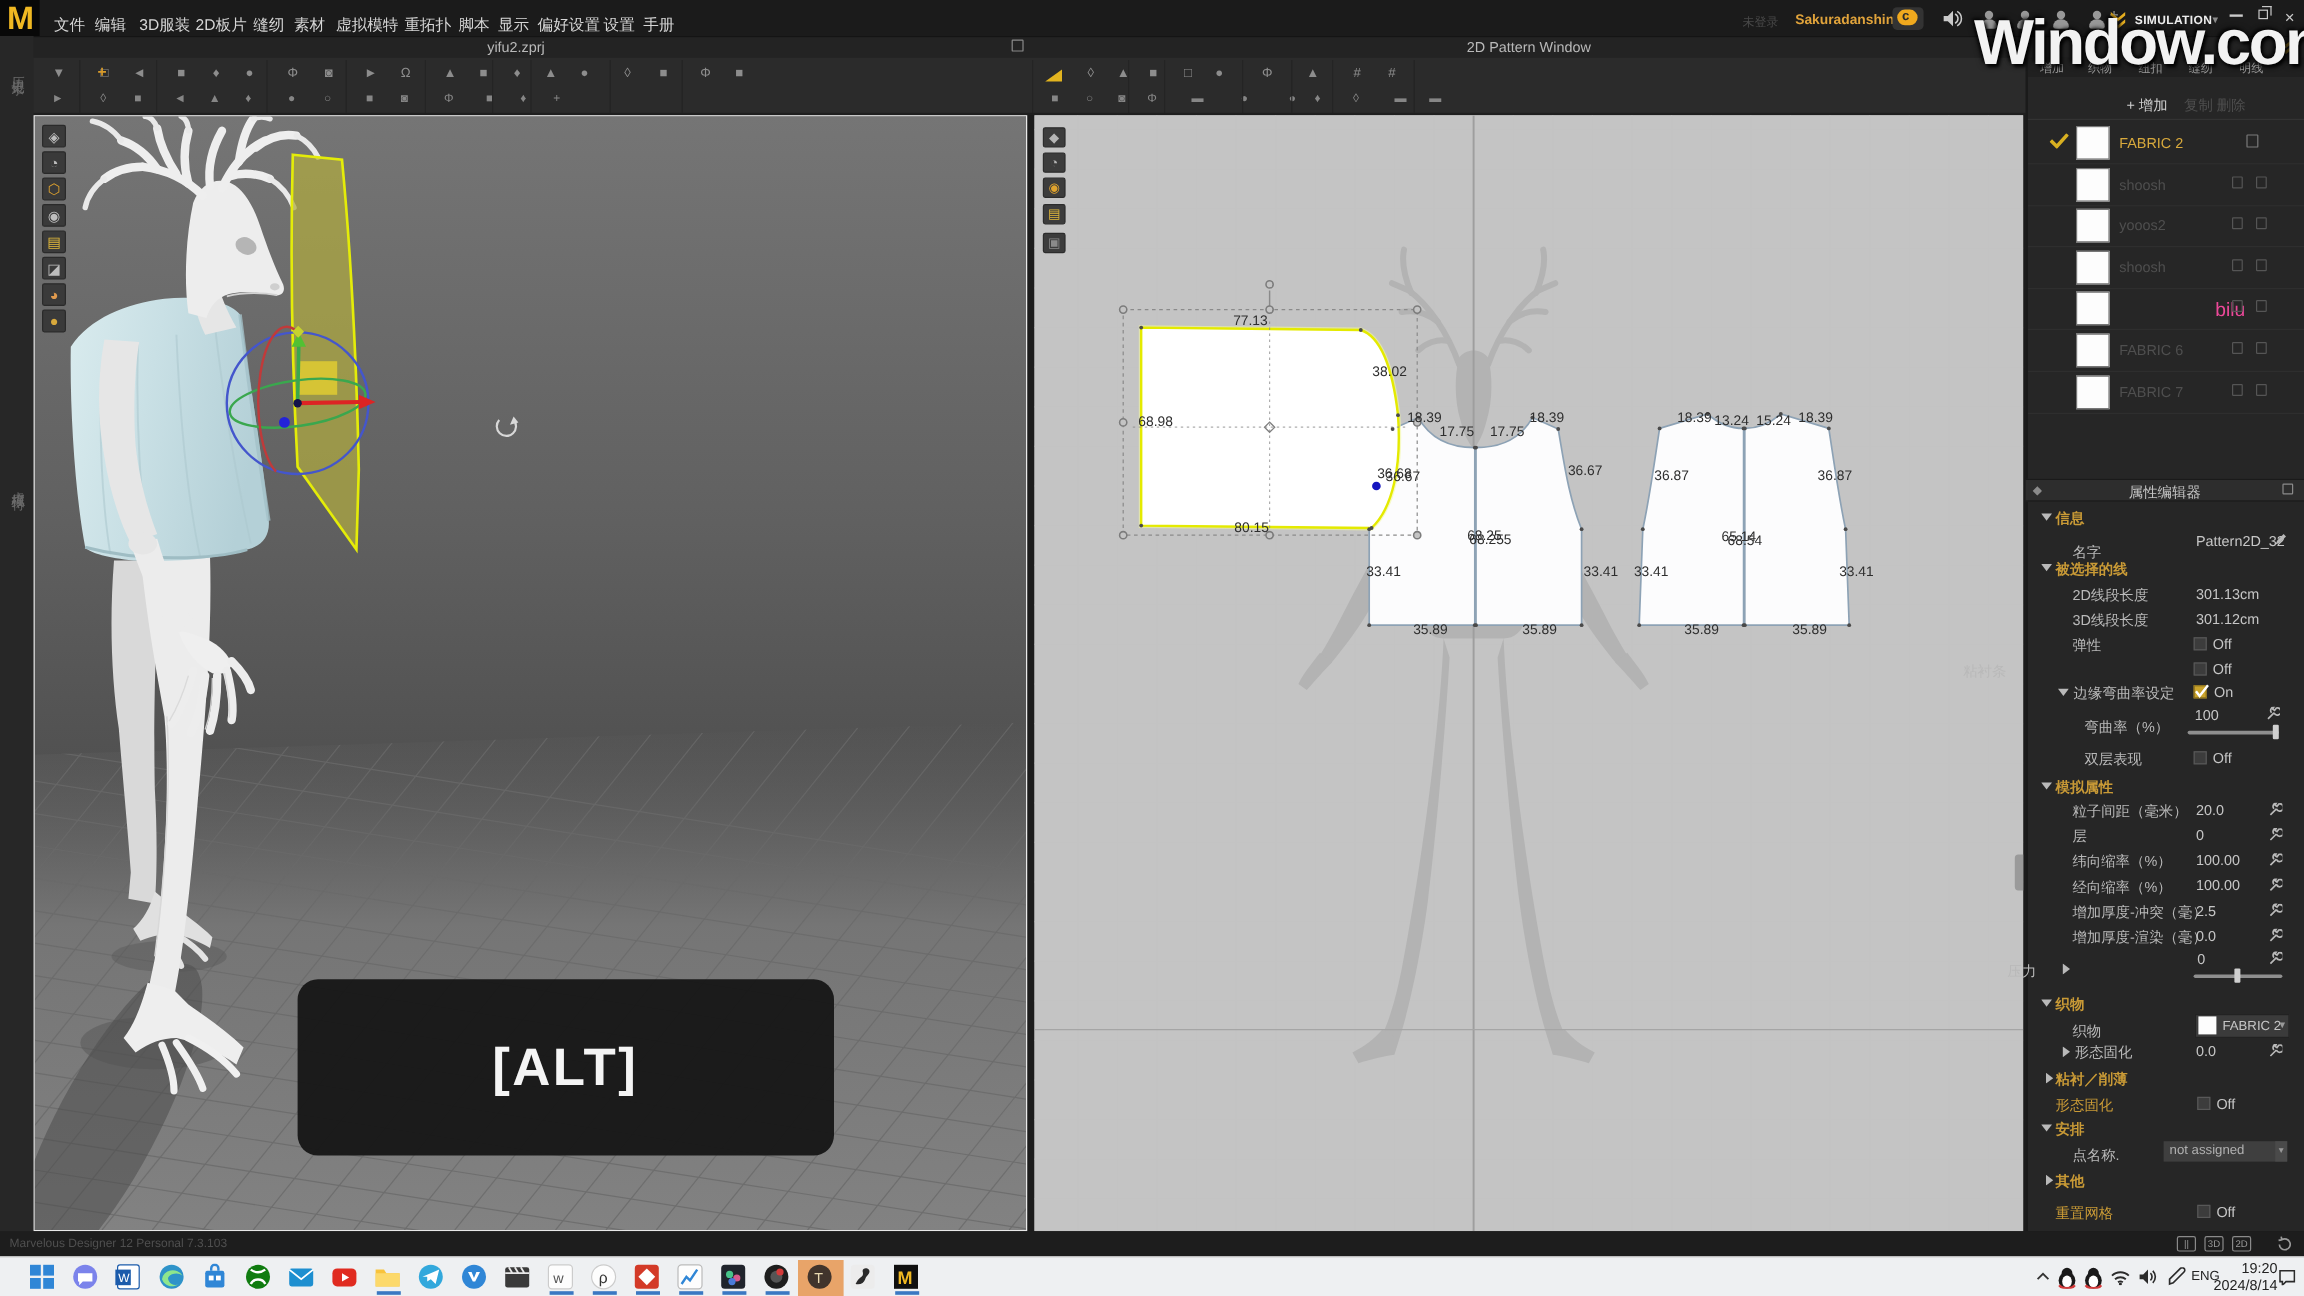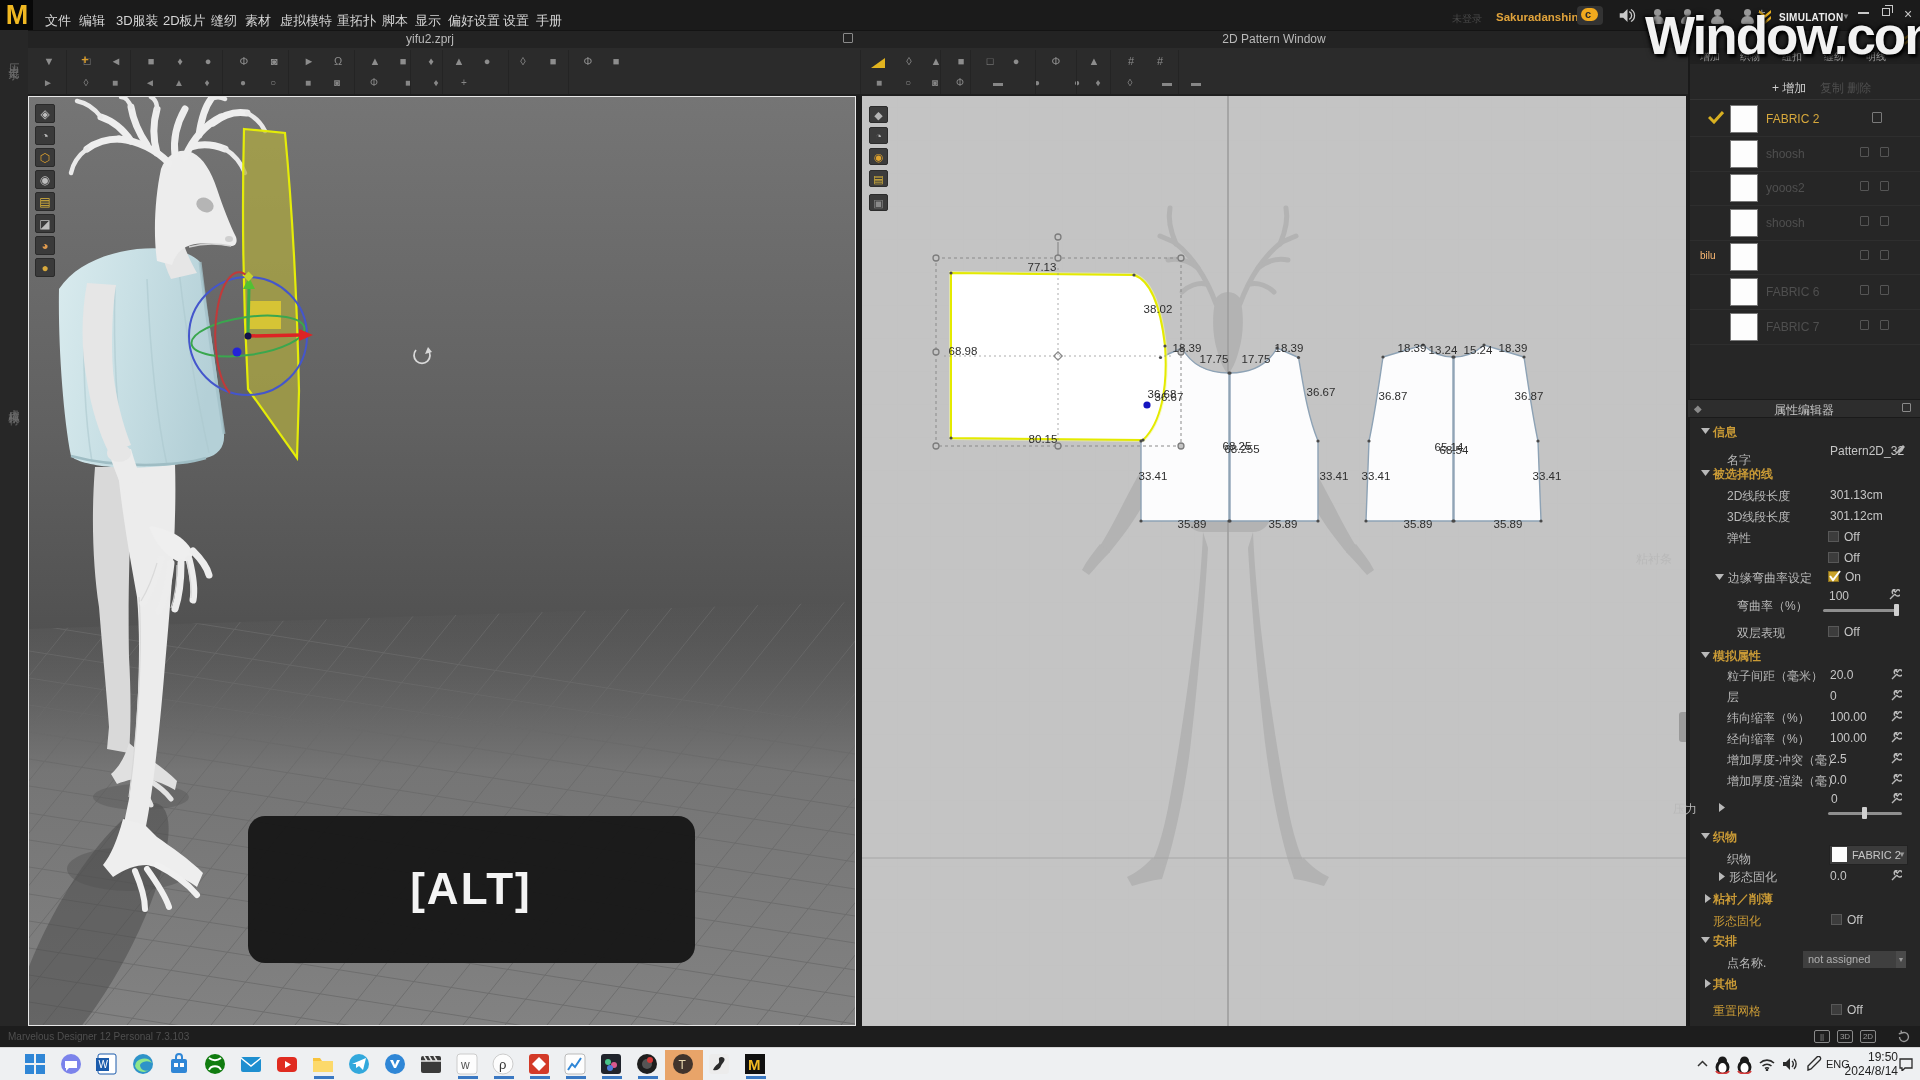--- a/index.html
+++ b/index.html
@@ -556,21 +556,21 @@
 <div class="abs" style="left:1766px;top:181.2px;color:#4f4f4f;font-size:12px">yooos2</div>
 <div class="abs" style="left:1860px;top:181.2px;width:9px;height:10px;border:1px solid #555;border-radius:1px"></div>
 <div class="abs" style="left:1880px;top:181.2px;width:9px;height:10px;border:1px solid #555;border-radius:1px"></div>
 <div class="abs" style="left:1690px;top:205.2px;width:230px;height:1px;background:#2e2e2e"></div>
 <div class="abs" style="left:1730px;top:208.79999999999998px;width:28px;height:28px;background:#fdfdfd;border:1px solid #777"></div>
 <div class="abs" style="left:1766px;top:215.79999999999998px;color:#4f4f4f;font-size:12px">shoosh</div>
 <div class="abs" style="left:1860px;top:215.79999999999998px;width:9px;height:10px;border:1px solid #555;border-radius:1px"></div>
 <div class="abs" style="left:1880px;top:215.79999999999998px;width:9px;height:10px;border:1px solid #555;border-radius:1px"></div>
 <div class="abs" style="left:1690px;top:239.79999999999998px;width:230px;height:1px;background:#2e2e2e"></div>
 <div class="abs" style="left:1730px;top:243.39999999999998px;width:28px;height:28px;background:#fdfdfd;border:1px solid #777"></div>
-<div class="abs" style="left:1700px;top:250.39999999999998px;color:#fdba74;font-size:10px">bilu</div>
+<div class="abs" style="left:1846px;top:250.39999999999998px;color:#ec4899;font-size:16px">bilu</div>
 <div class="abs" style="left:1860px;top:250.39999999999998px;width:9px;height:10px;border:1px solid #555;border-radius:1px"></div>
 <div class="abs" style="left:1880px;top:250.39999999999998px;width:9px;height:10px;border:1px solid #555;border-radius:1px"></div>
 <div class="abs" style="left:1690px;top:274.4px;width:230px;height:1px;background:#2e2e2e"></div>
 <div class="abs" style="left:1730px;top:278.0px;width:28px;height:28px;background:#fdfdfd;border:1px solid #777"></div>
 <div class="abs" style="left:1766px;top:285.0px;color:#4f4f4f;font-size:12px">FABRIC 6</div>
 <div class="abs" style="left:1860px;top:285.0px;width:9px;height:10px;border:1px solid #555;border-radius:1px"></div>
 <div class="abs" style="left:1880px;top:285.0px;width:9px;height:10px;border:1px solid #555;border-radius:1px"></div>
 <div class="abs" style="left:1690px;top:309.0px;width:230px;height:1px;background:#2e2e2e"></div>
 <div class="abs" style="left:1730px;top:312.6px;width:28px;height:28px;background:#fdfdfd;border:1px solid #777"></div>
 <div class="abs" style="left:1766px;top:319.6px;color:#4f4f4f;font-size:12px">FABRIC 7</div>
@@ -838,17 +838,17 @@
     <circle cx="9" cy="13" r="1.3" fill="#2b2b2b"></circle>
   </svg>
 <svg class="abs" style="left:1782px;top:1057px" width="18" height="14" viewBox="0 0 18 14">
     <polygon points="1,5 4,5 8,1 8,13 4,9 1,9" fill="#2b2b2b"></polygon>
     <path d="M10,4 a4,4 0 0 1 0,6 M12,2 a7,7 0 0 1 0,10" stroke="#2b2b2b" stroke-width="1.4" fill="none"></path>
   </svg>
 <svg class="abs" style="left:1806px;top:1056px" width="16" height="16">
     <path d="M2,14 L5,13 L14,4 a1.5,1.5 0 0 0 -3,-3 L2,10 Z" fill="none" stroke="#2b2b2b" stroke-width="1.4"></path>
   </svg>
 <div class="abs" style="left:1826px;top:1058px;color:#222;font-size:11px">ENG</div>
-<div class="abs" style="left:1848px;top:1050px;width:50px;text-align:right;color:#222;font-size:12px">19:50</div>
+<div class="abs" style="left:1848px;top:1050px;width:50px;text-align:right;color:#222;font-size:12px">19:20</div>
 <div class="abs" style="left:1842px;top:1064px;width:56px;text-align:right;color:#222;font-size:12px">2024/8/14</div>
 <svg class="abs" style="left:1899px;top:1058px" width="14" height="13">
     <path d="M1,1 h12 v9 h-7 l-3,3 v-3 h-2 z" fill="none" stroke="#2b2b2b" stroke-width="1.3"></path>
   </svg>
 <div class="abs" style="left:1645px;top:5px;color:#f2f2f2;font-size:53px;font-weight:bold;font-family:'Liberation Sans',sans-serif;letter-spacing:-2px;text-shadow:2px 3px 3px rgba(0,0,0,0.95), -2px -1px 3px rgba(0,0,0,0.7), 0 0 6px rgba(0,0,0,0.5);z-index:50">Window.com</div>
 </body></html>

